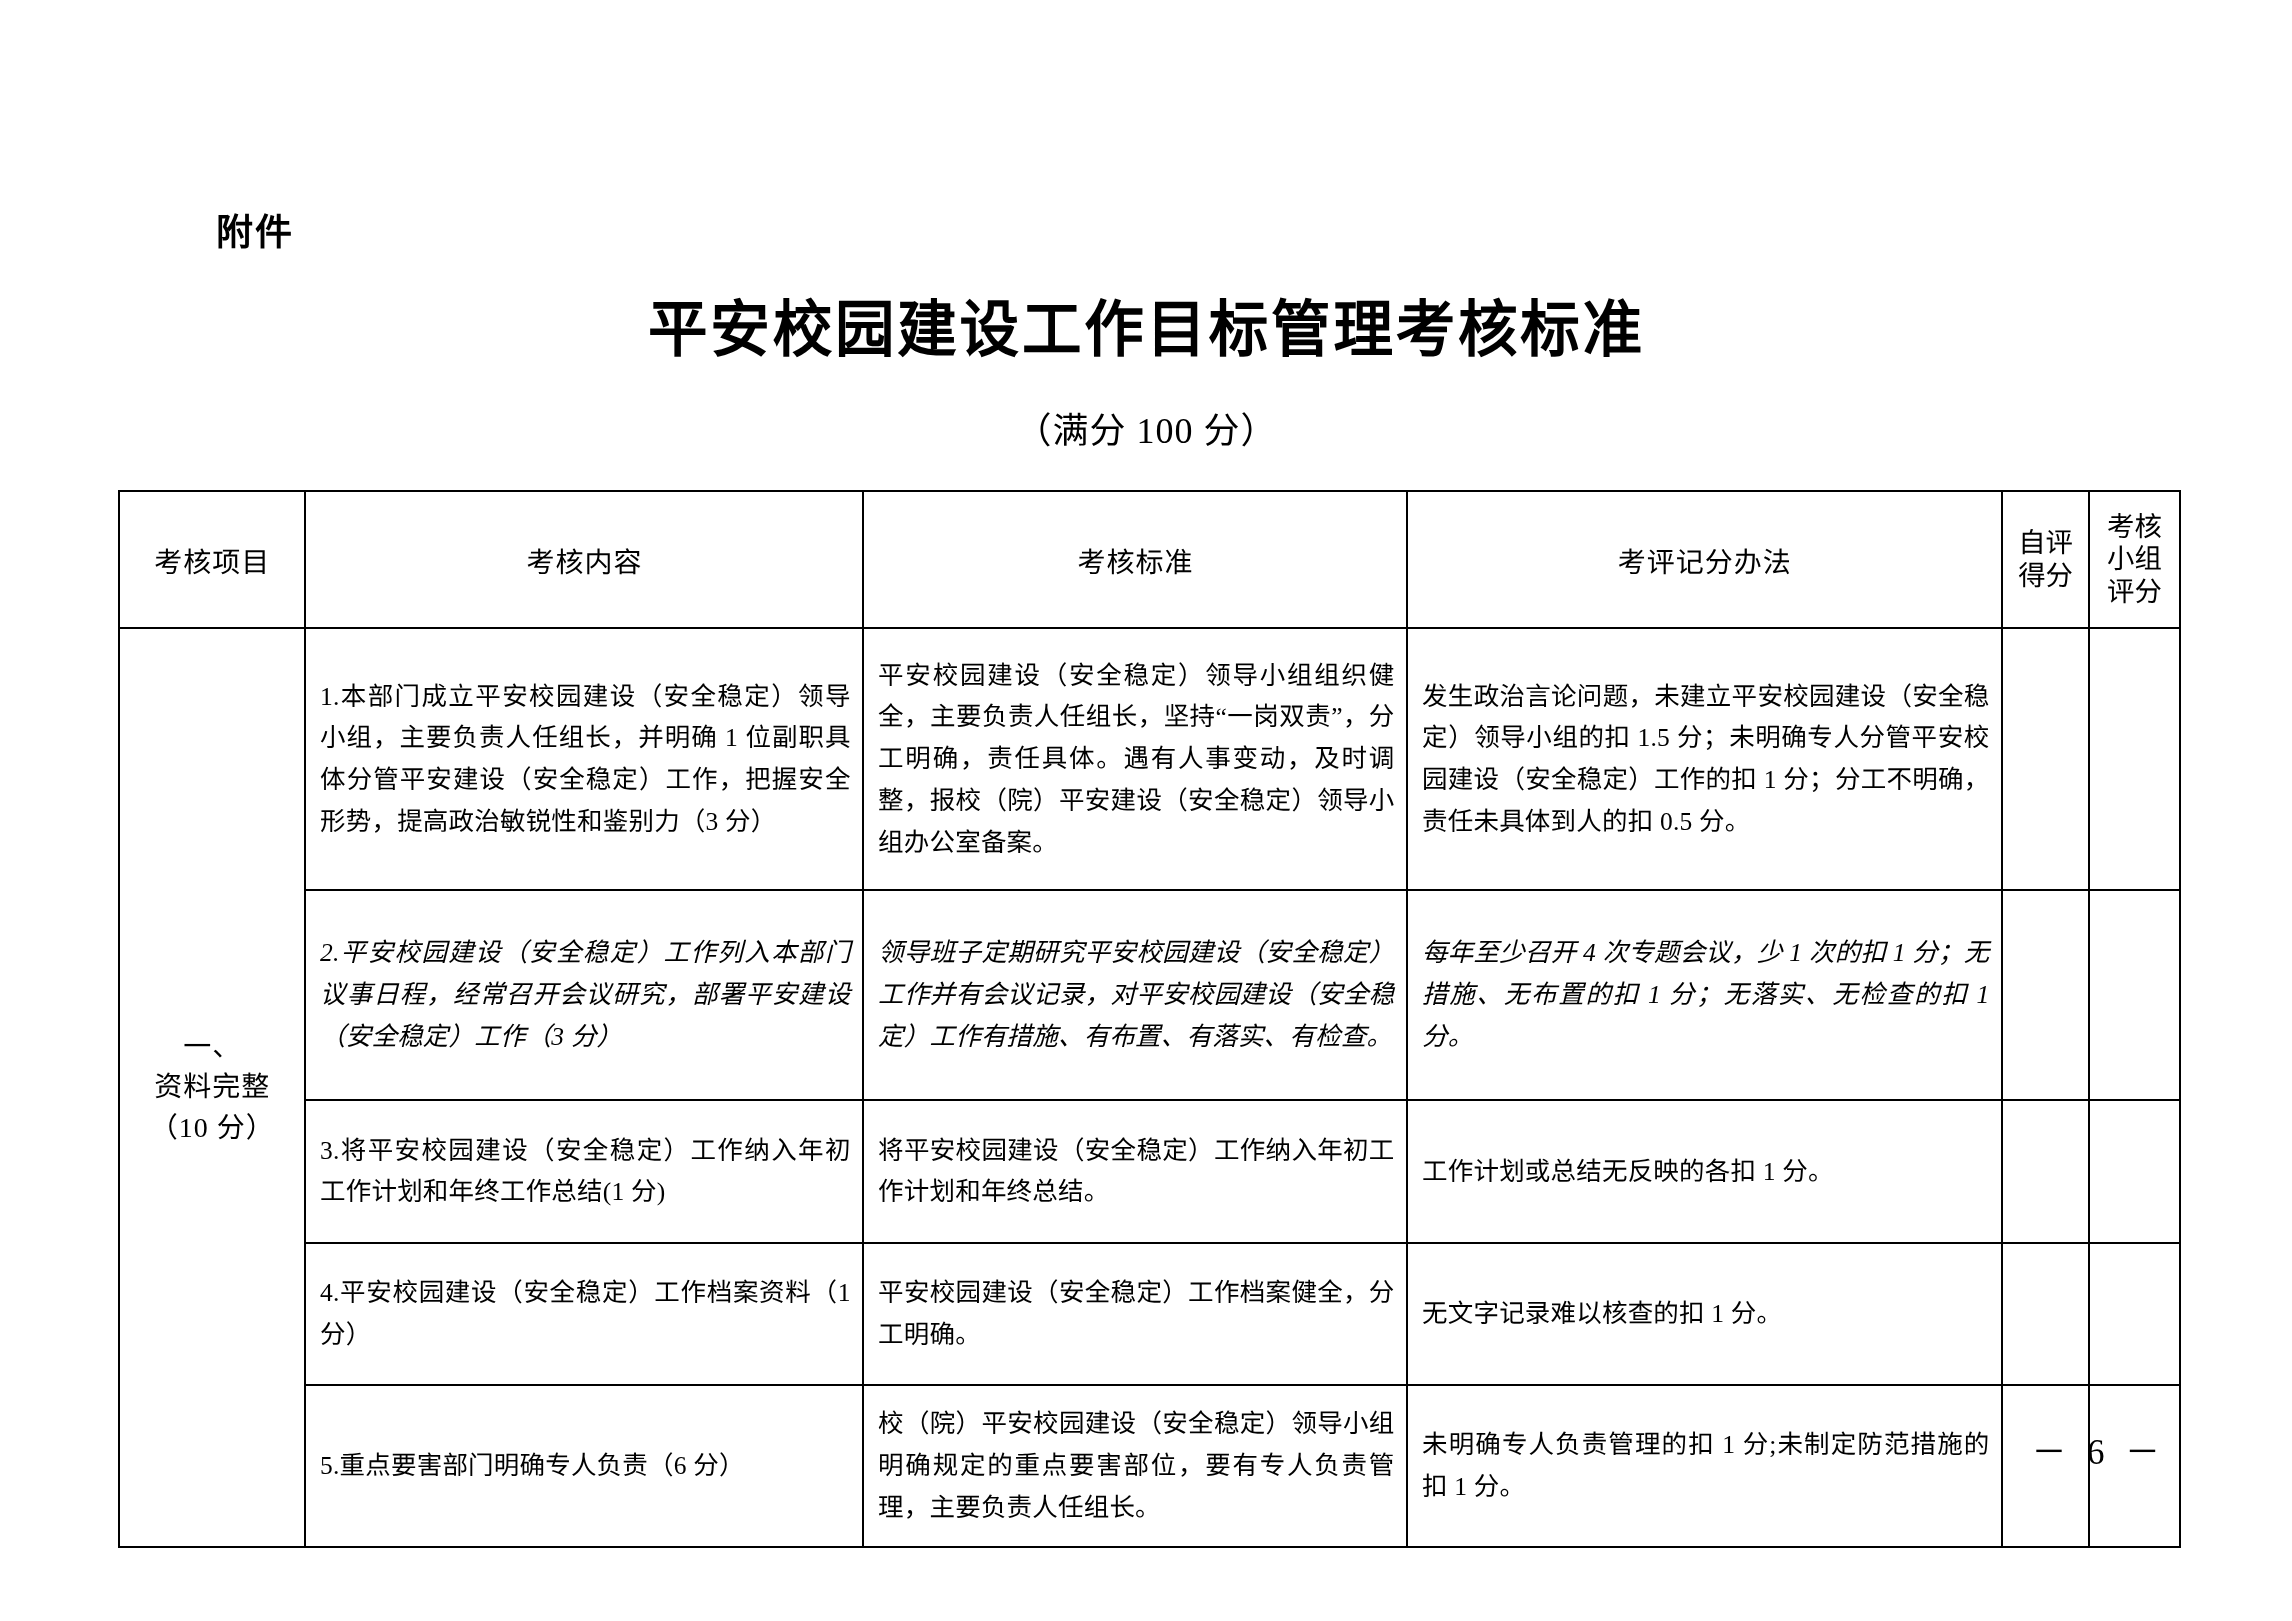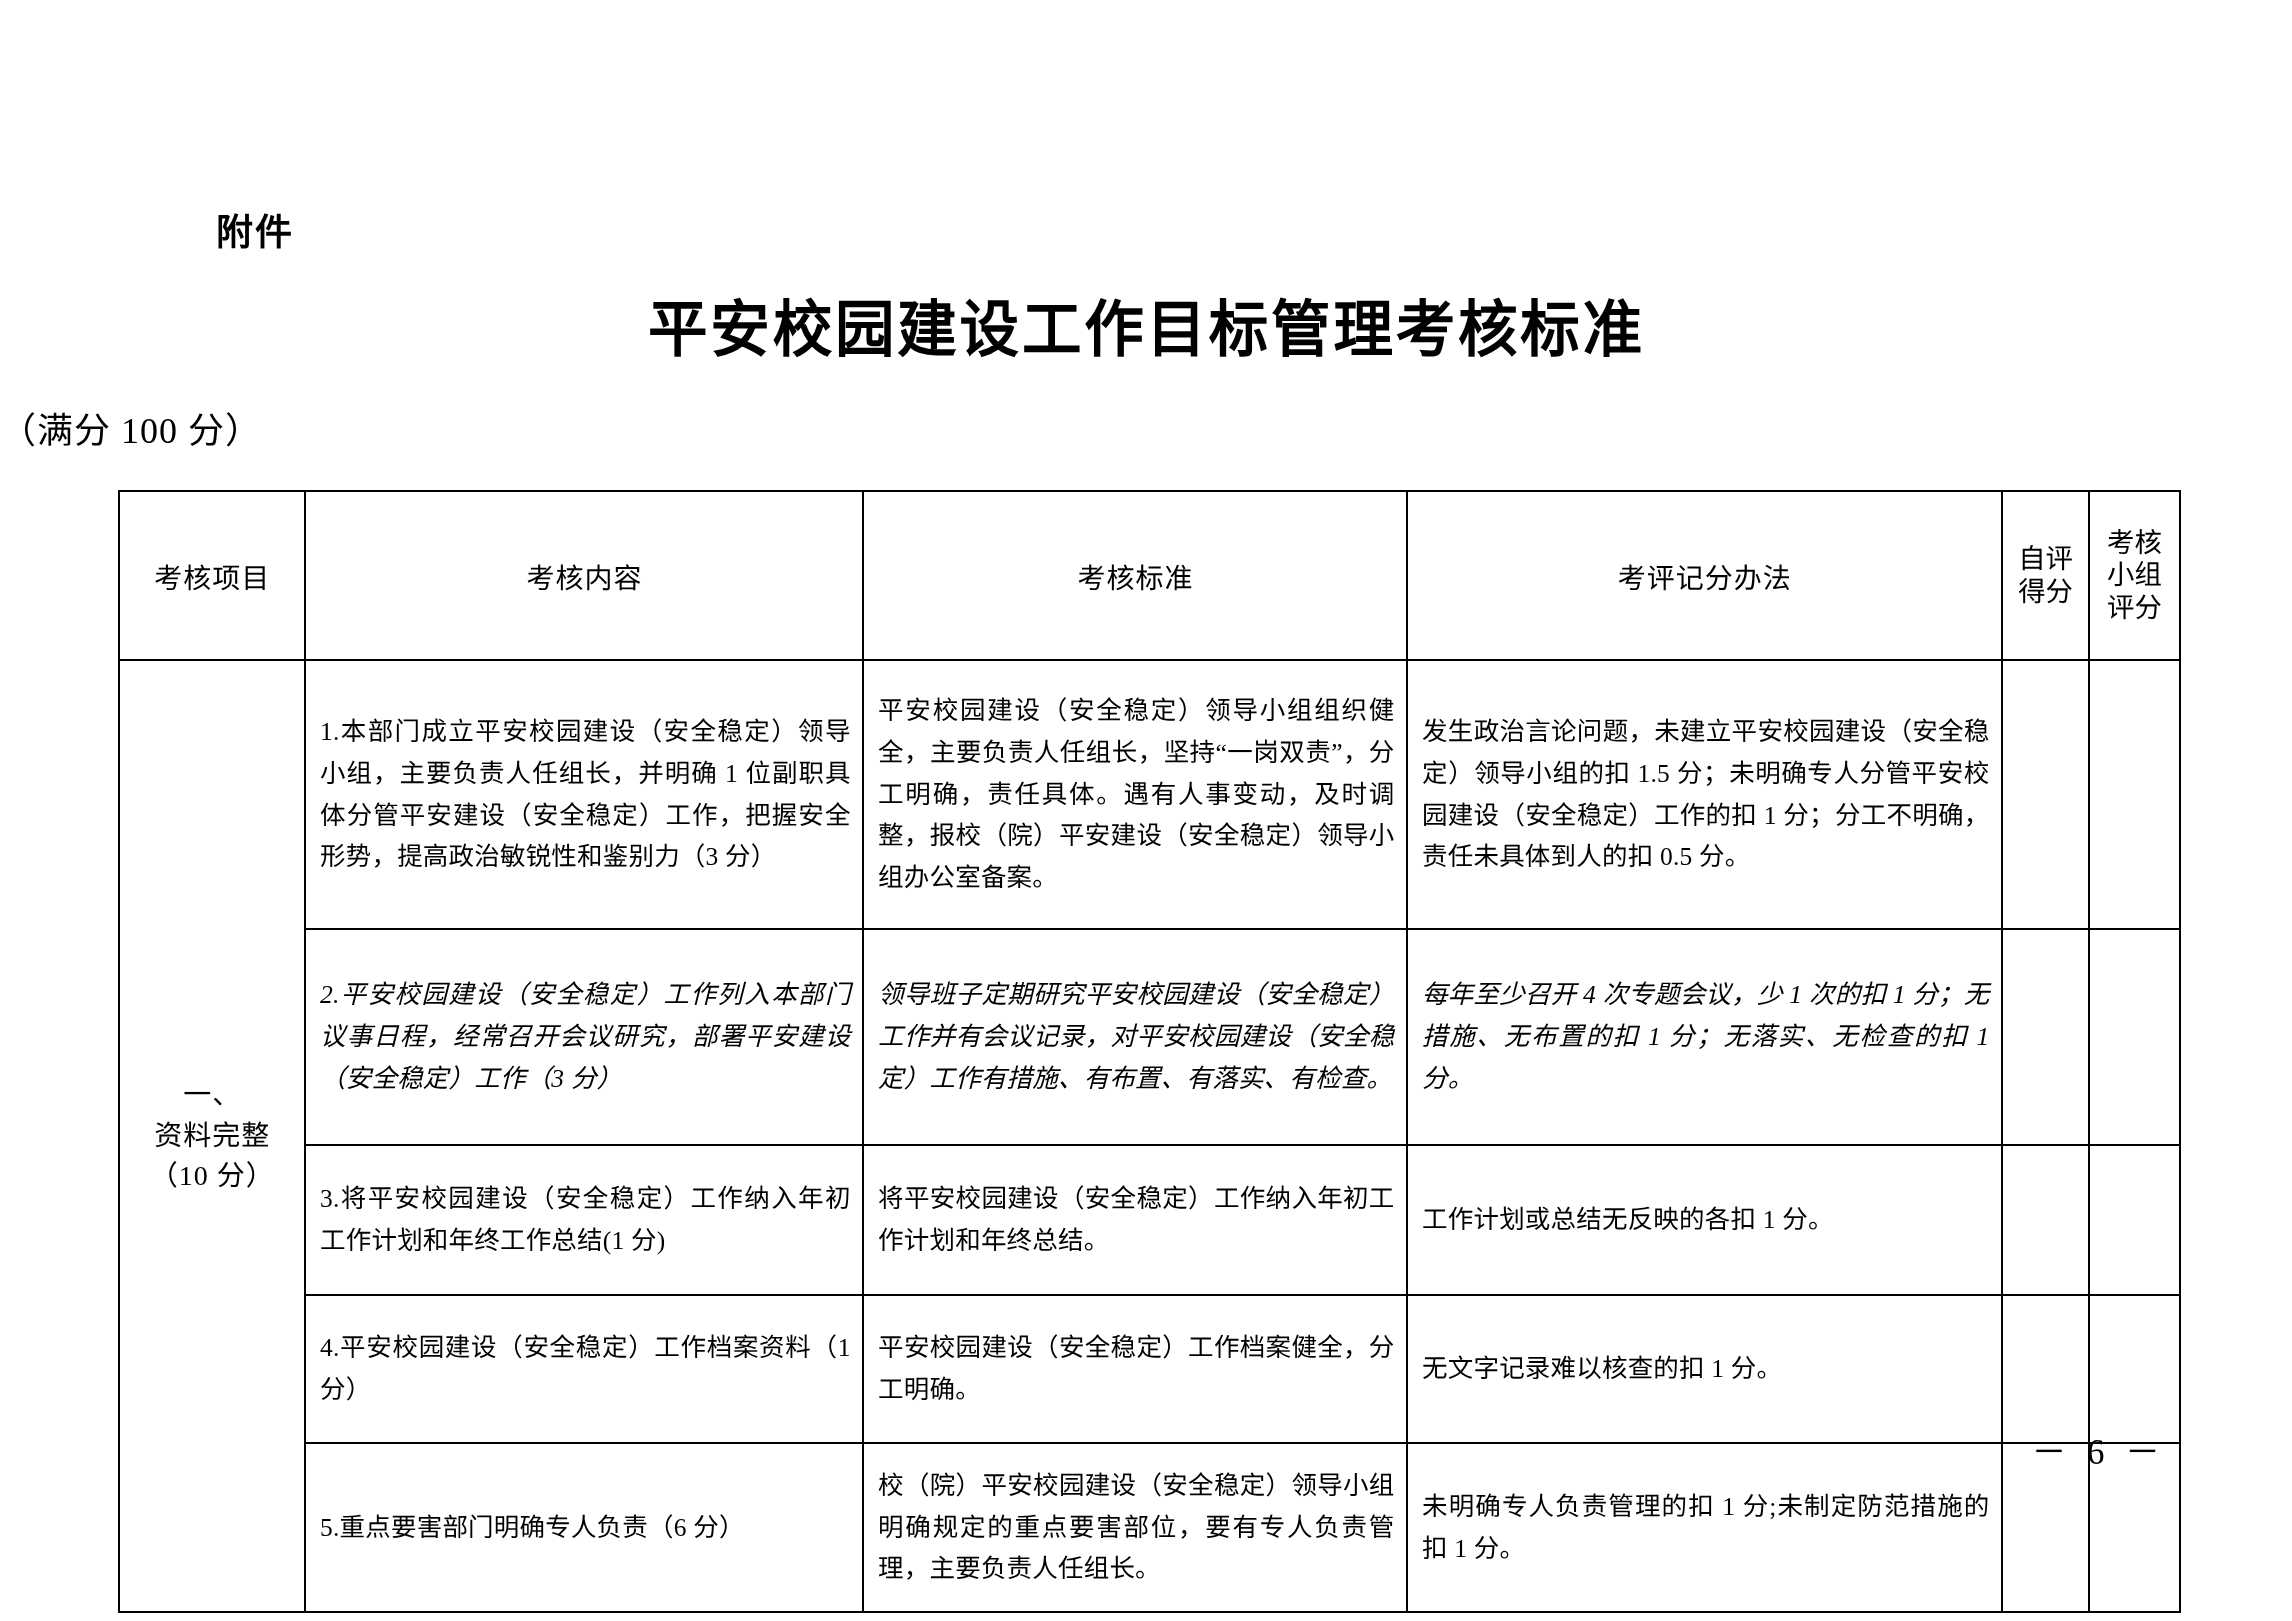--- a/index.html
+++ b/index.html
@@ -46,20 +46,21 @@
     font-size: 62px;
     letter-spacing: 2.9px;
     line-height: 1.15;
     transform: scaleX(0.96);
   }
   .doc-subtitle {
     position: absolute;
     left: 0;
     top: 410px;
     width: 2293px;
+    text-align: center;
     font-size: 36px;
     letter-spacing: 1px;
     line-height: 1.2;
   }
 
   
   .score-table {
     position: absolute;
     left: 118px;
     top: 490px;
@@ -71,21 +72,21 @@
   .score-table col.c-item   { width: 172px; }
   .score-table col.c-cont   { width: 515px; }
   .score-table col.c-std    { width: 502px; }
   .score-table col.c-method { width: 549px; }
   .score-table col.c-self   { width: 80px; }
   .score-table col.c-group  { width: 84px; }
 
   .score-table td, .score-table th {
     border: 2px solid #000000;
     vertical-align: middle;
-    padding: 16px;
+    padding: 0;
   }
 
   thead th {
     height: 135px;
     font-weight: normal;
     text-align: center;
     font-size: 28px;
     letter-spacing: 1px;
   }
   th.narrow-head {

